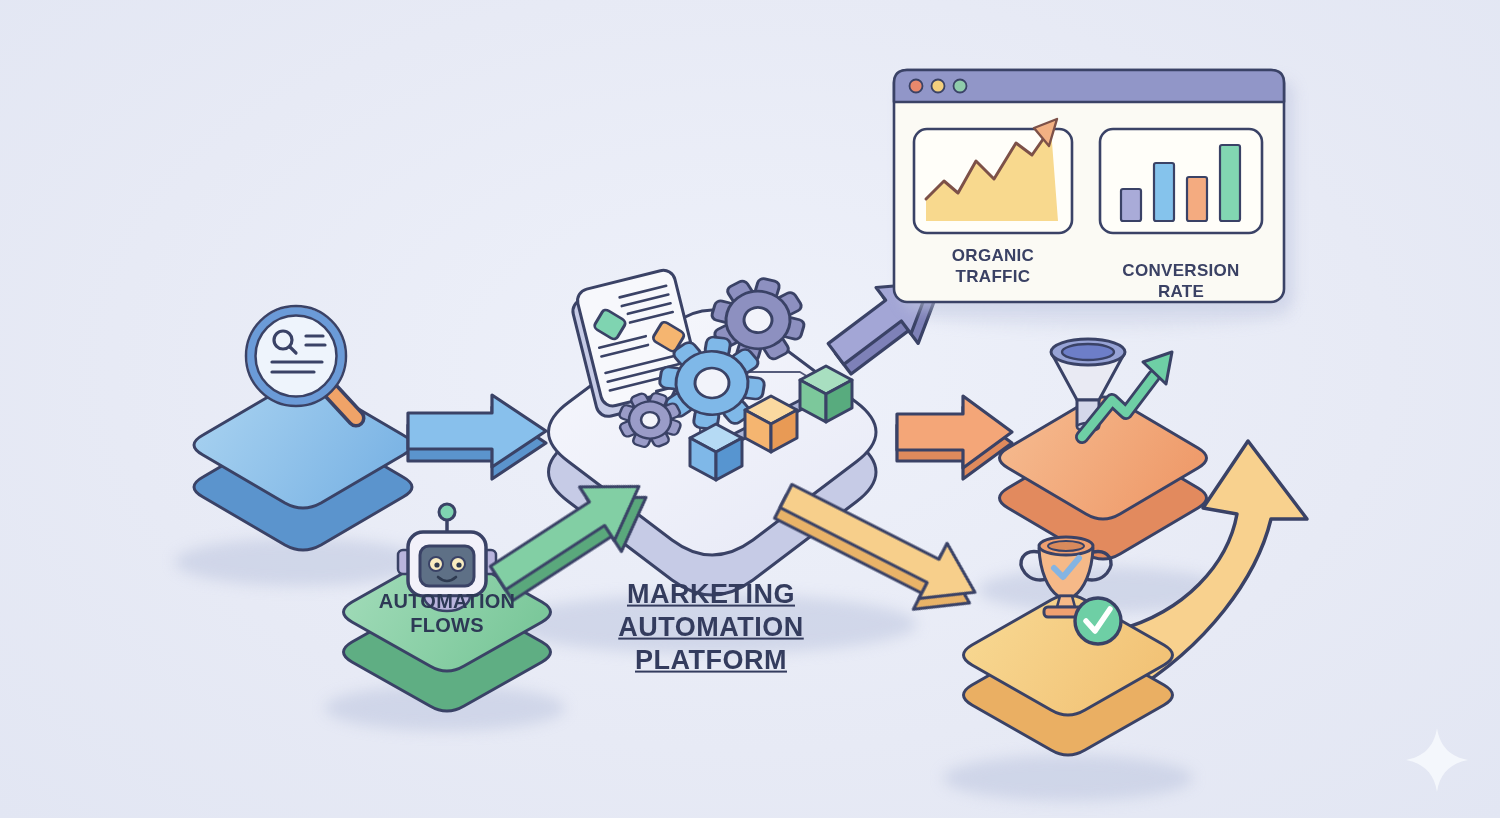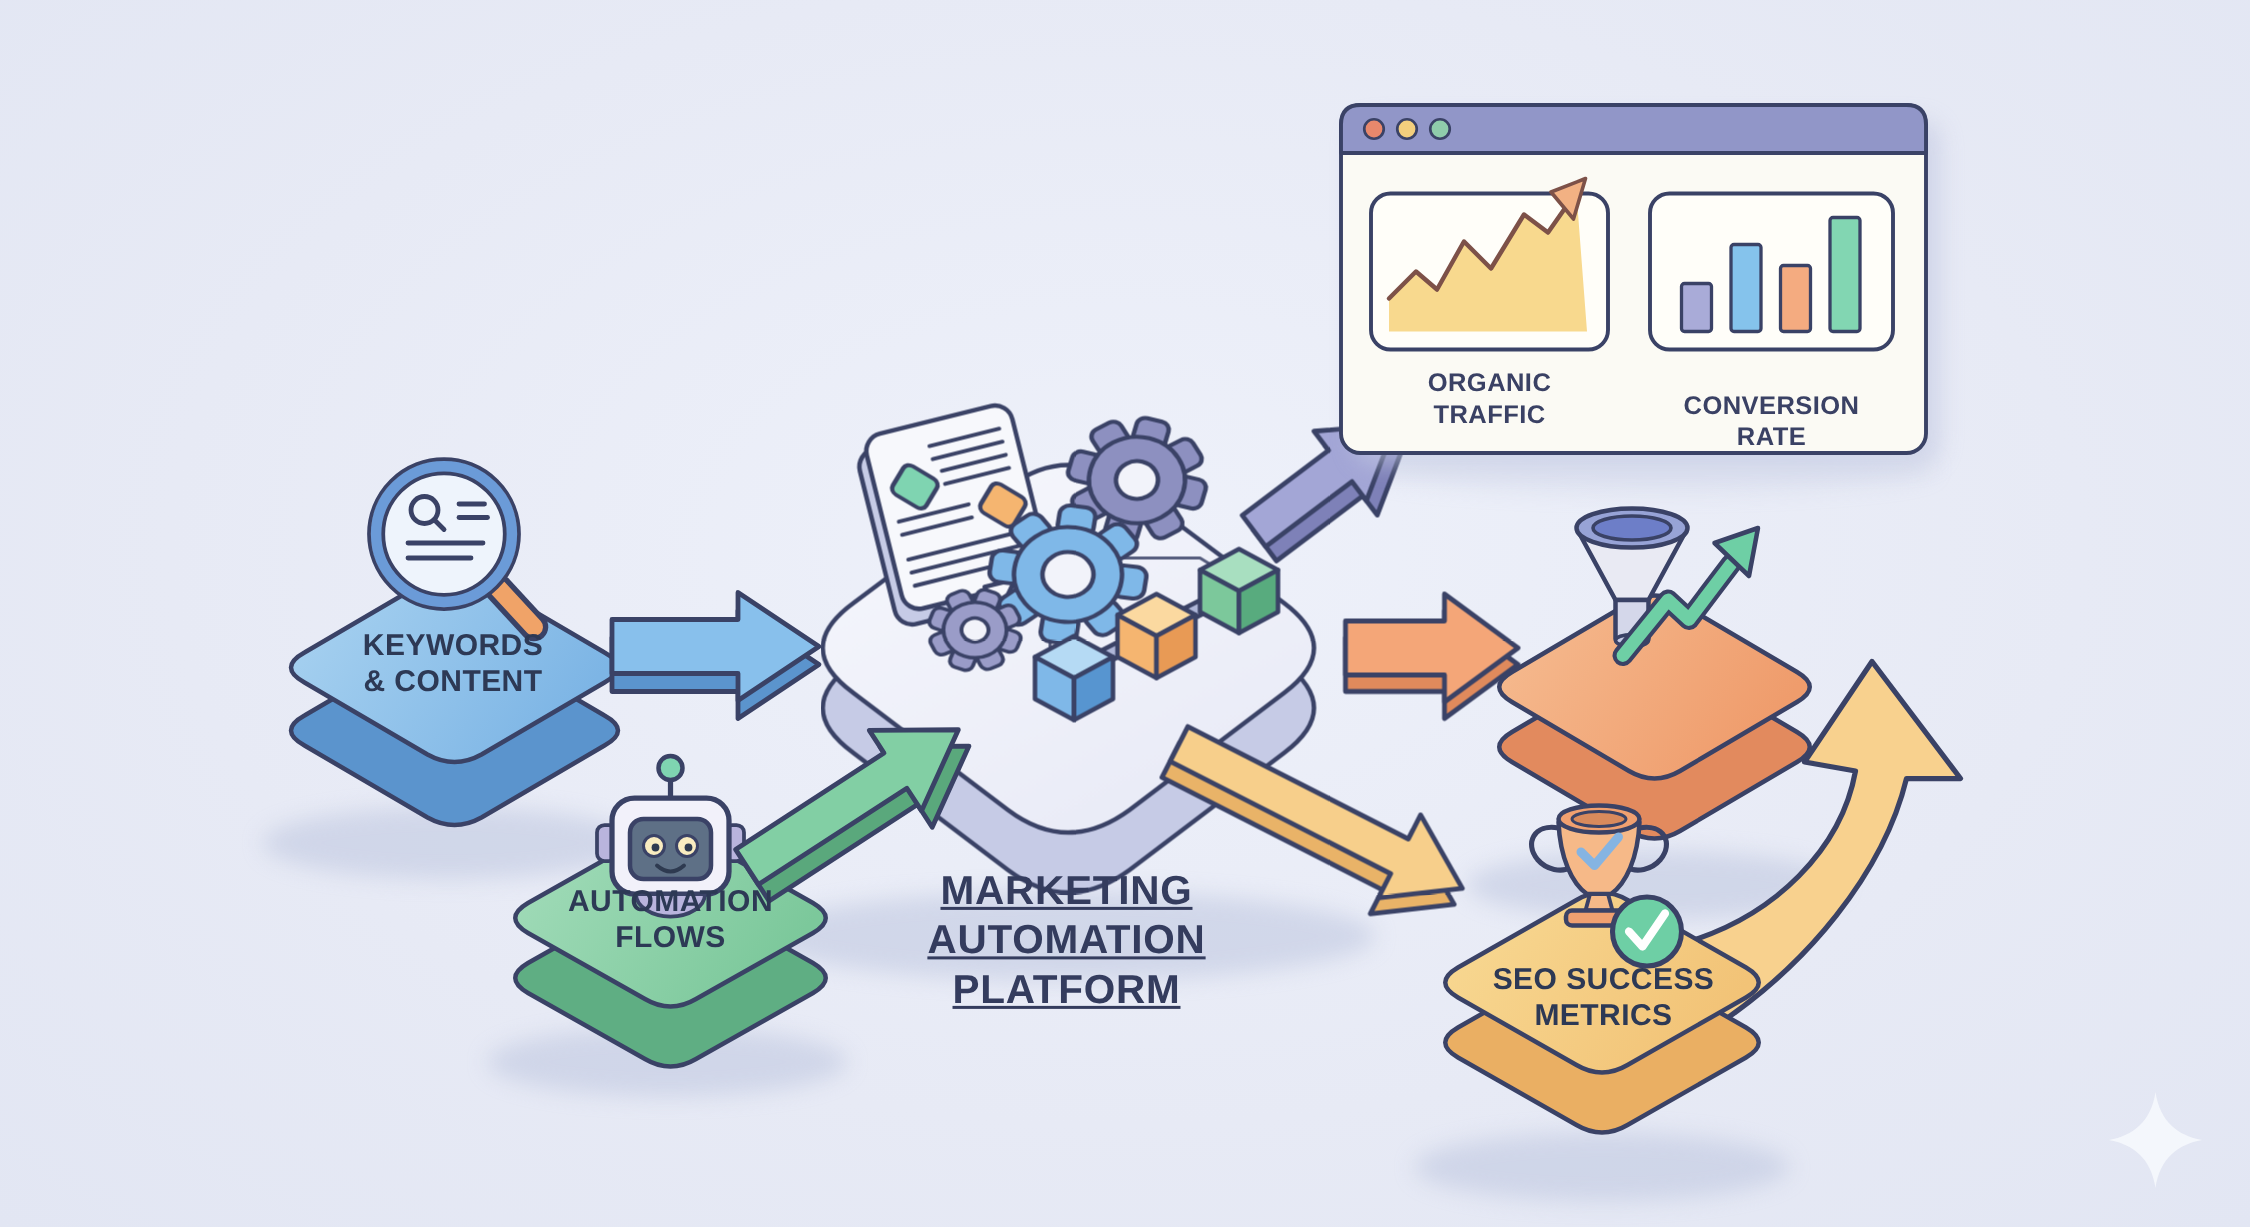--- a/index.html
+++ b/index.html
@@ -285,22 +285,18 @@
     </g>
   </g>
 
   <path fill="#f7f9fd" opacity="0.85" d="M1437,728 C1440,748 1452,757 1468,760 C1452,763 1440,772 1437,792 C1434,772 1422,763 1406,760 C1422,757 1434,748 1437,728 Z"></path>
 </svg>
 
   <div class="lbl chart" style="left:993px;top:266px;">ORGANIC
 TRAFFIC</div>
   <div class="lbl chart" style="left:1181px;top:266px;margin-top:15px;">CONVERSION
 RATE</div>
-  <div class="lbl node" style="left:302px;top:443px;">KEYWORDS
-&amp; CONTENT</div>
   <div class="lbl node" style="left:447px;top:614px;">AUTOMATION
 FLOWS</div>
-  <div class="lbl node" style="left:1069px;top:666px;">SEO SUCCESS
-METRICS</div>
   <div class="lbl center-title" style="left:711px;top:627px;text-decoration:underline;">MARKETING
 AUTOMATION
 PLATFORM</div>
 </div>
 
 </body></html>

